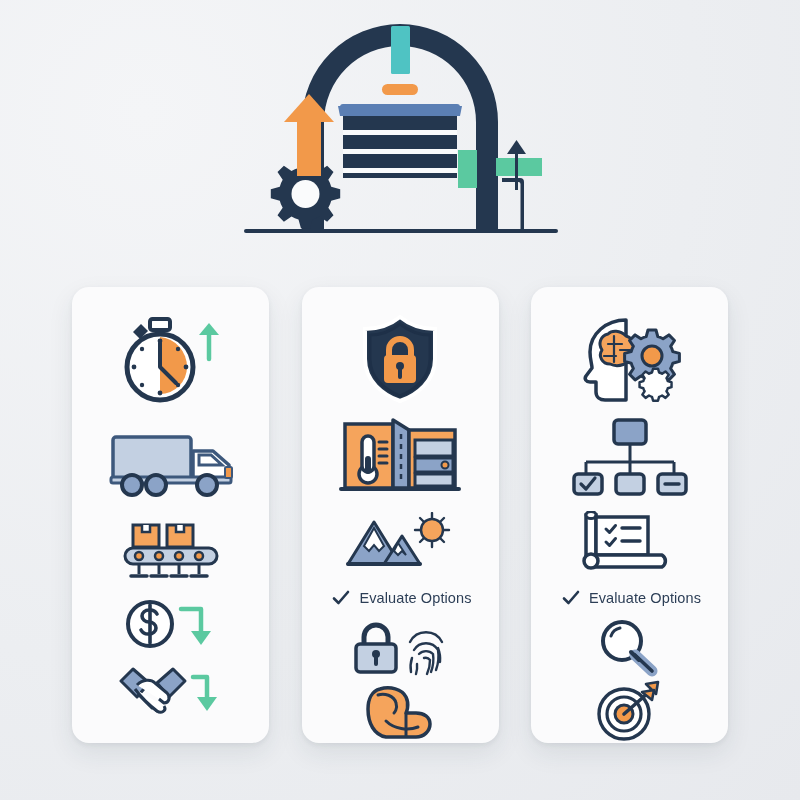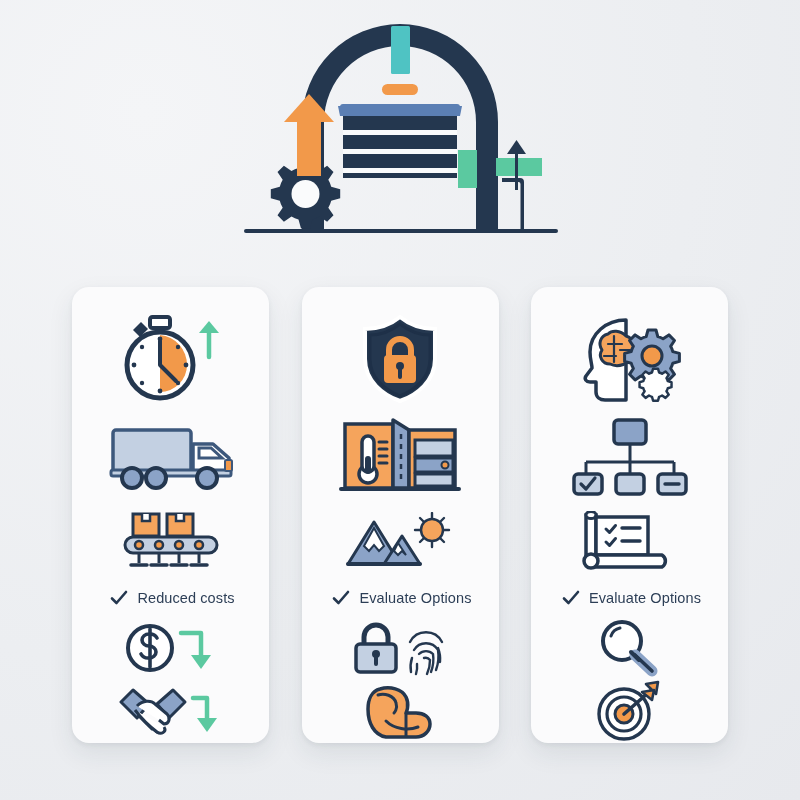--- a/index.html
+++ b/index.html
@@ -189,26 +189,20 @@
           <rect x="4" y="27" width="92" height="16" rx="8" fill="#c3d0e2" stroke="#24374f" stroke-width="3"></rect>
           <circle cx="18" cy="35" r="4" fill="#f2994a" stroke="#24374f" stroke-width="2.5"></circle>
           <circle cx="38" cy="35" r="4" fill="#f2994a" stroke="#24374f" stroke-width="2.5"></circle>
           <circle cx="58" cy="35" r="4" fill="#f2994a" stroke="#24374f" stroke-width="2.5"></circle>
           <circle cx="78" cy="35" r="4" fill="#f2994a" stroke="#24374f" stroke-width="2.5"></circle>
           <path d="M18 43 v10 M38 43 v10 M58 43 v10 M78 43 v10" stroke="#24374f" stroke-width="3"></path>
           <path d="M10 55 h16 M30 55 h16 M50 55 h16 M70 55 h16" stroke="#24374f" stroke-width="3.5" stroke-linecap="round"></path>
         </svg>
       </div>
 
-      <div class="check-line">
-        <svg class="check-icon" width="18" height="16" viewBox="0 0 18 16">
-          <path d="M2 8.5 L6.5 13 L16 2" stroke="#24374f" stroke-width="2.6" fill="none" stroke-linecap="round" stroke-linejoin="round"></path>
-        </svg>
-        <span class="check-label">Reduced costs</span>
-      </div>
 
       <div class="icon-slot slot-4">
         <svg width="96" height="54" viewBox="0 0 96 54">
           <circle cx="27" cy="27" r="22" fill="#fff" stroke="#24374f" stroke-width="4"></circle>
           <path d="M34 17 a8 7 0 0 0 -8 -4 a7 6 0 0 0 0 12 a7 6 0 0 1 0 12 a8 7 0 0 1 -8 -4" stroke="#24374f" stroke-width="3.6" fill="none" stroke-linecap="round"></path>
           <path d="M27 8 v38" stroke="#24374f" stroke-width="3.6" stroke-linecap="round"></path>
           <path d="M58 12 h20 v26" stroke="#5bc9a0" stroke-width="4.5" fill="none" stroke-linecap="round" stroke-linejoin="round"></path>
           <path d="M78 48 L88 34 L68 34 Z" fill="#5bc9a0"></path>
         </svg>
       </div>

